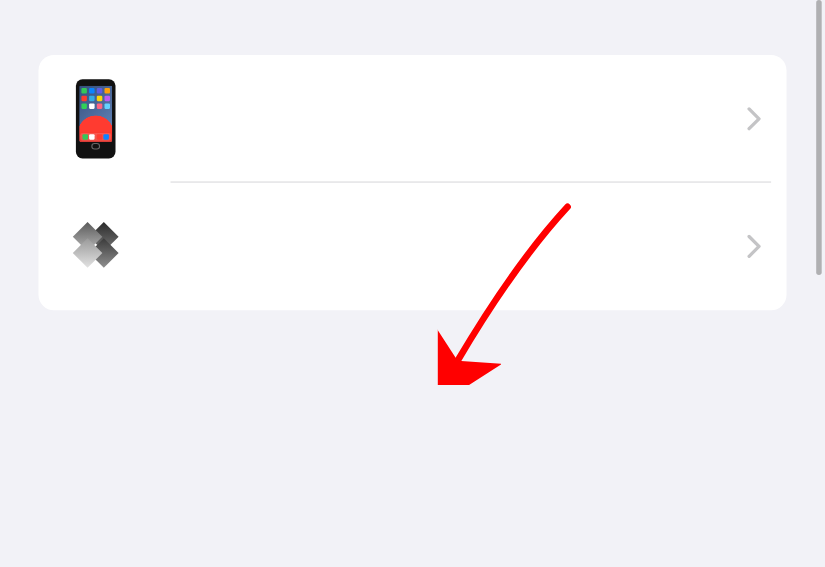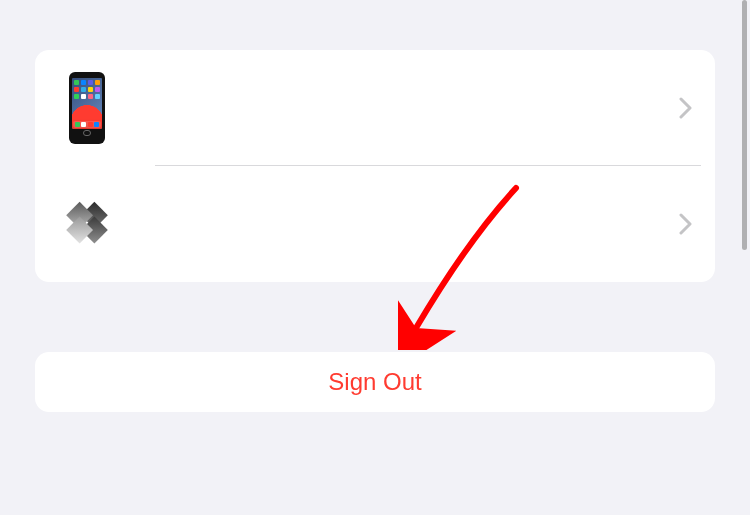--- a/index.html
+++ b/index.html
@@ -220,25 +220,20 @@
       </div>
       <span class="chevron">
         <svg width="14" height="22" viewBox="0 0 14 22" fill="none">
             <path d="M2 2 L11 11 L2 20" stroke="currentColor" stroke-width="3" stroke-linecap="round" stroke-linejoin="round"></path>
           </svg>
       </span>
     </div>
 
   </div>
 
-  <div class="card card-signout">
-    <div class="signout-row">
-      <span class="signout-text">Sign Out</span>
-    </div>
-  </div>
 
 </div>
 
 <svg class="arrow-annot" width="130" height="170">
   <defs>
     <marker id="ah" markerWidth="12" markerHeight="12" refX="3" refY="6" orient="auto">
       <path d="M0,0 L12,6 L0,12 L3,6 Z" fill="#ff0000"></path>
     </marker>
   </defs>
   <path d="M118,8 Q70,60 18,148" stroke="#ff0000" stroke-width="6" fill="none" marker-end="url(#ah)" stroke-linecap="round"></path>

